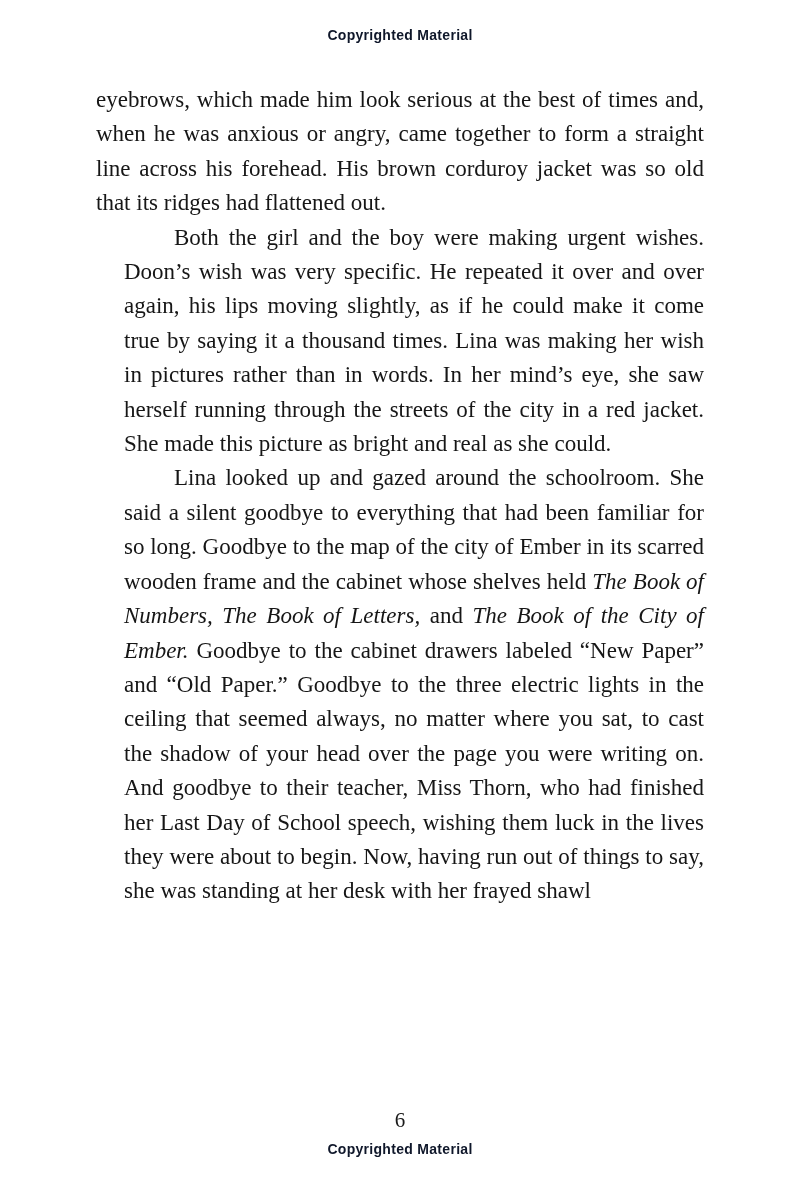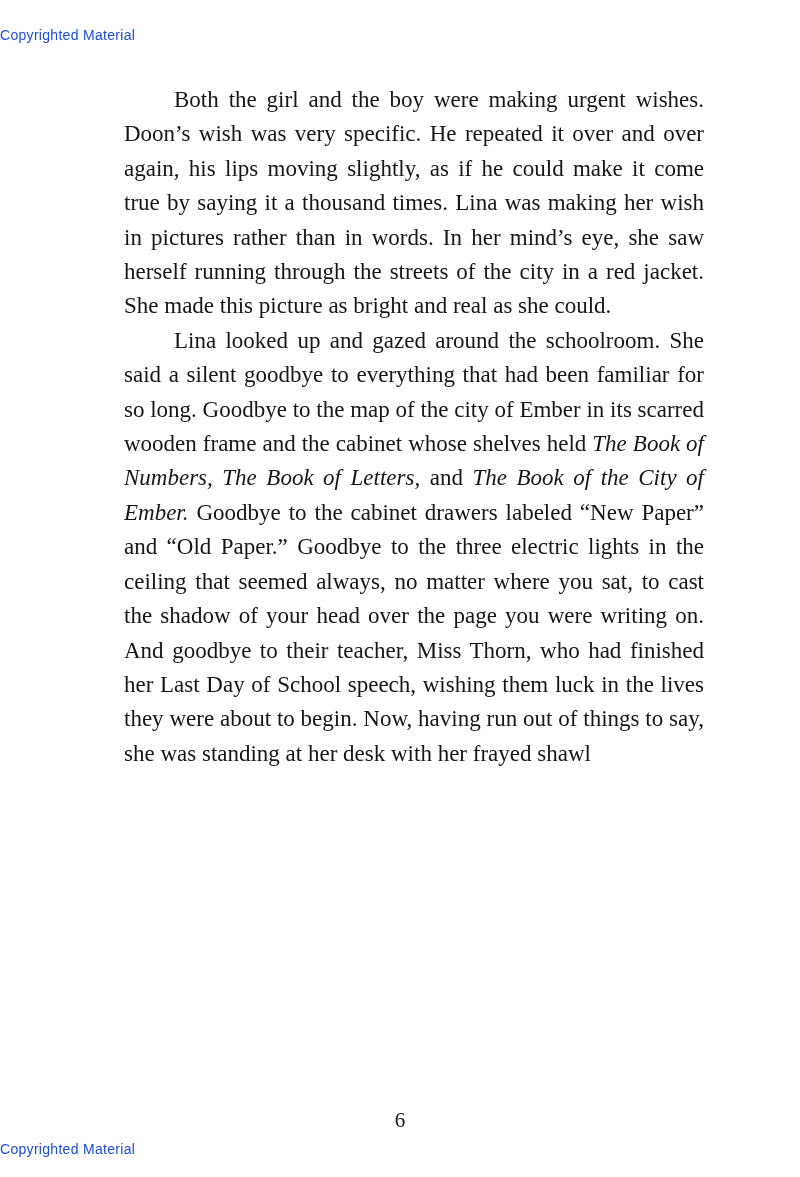--- a/index.html
+++ b/index.html
@@ -9,24 +9,26 @@
   body {
     width: 800px;
     height: 1177px;
     background: #ffffff;
     position: relative;
     overflow: hidden;
     font-family: "Liberation Serif", serif;
     color: #141414;
   }
   .copyright {
+    text-align: center;
     font-family: "Liberation Sans", sans-serif;
     font-size: 14px;
     letter-spacing: 0.3px;
-    color: #1d4ed8;
+    color: #0f172a;
+    font-weight: bold;
   }
   .copyright-top {
     padding-top: 27px;
   }
   .page-body {
     width: 608px;
     margin: 40px auto 0 auto;
     font-size: 23px;
     line-height: 34.4px;
     text-align: justify;
@@ -60,20 +62,21 @@
     bottom: 20px;
   }
 </style>
 </head>
 <body>
 
 <div class="copyright copyright-top">Copyrighted Material</div>
 
 <main class="page-body">
 
+  <p><span>eyebrows, which made him look serious at the best of times and, when he was anxious or angry, came together to form a straight line across his forehead. His brown corduroy jacket was so old that its ridges had flattened out.</span></p>
 
   <p class="indented"><span>Both the girl and the boy were making urgent wishes. Doon’s wish was very specific. He repeated it over and over again, his lips moving slightly, as if he could make it come true by saying it a thousand times. Lina was making her wish in pictures rather than in words. In her mind’s eye, she saw herself running through the streets of the city in a red jacket. She made this picture as bright and real as she could.</span></p>
 
   <p class="indented"><span>Lina looked up and gazed around the schoolroom. She said a silent goodbye to everything that had been familiar for so long. Goodbye to the map of the city of Ember in its scarred wooden frame and the cabinet whose shelves held </span><span class="italic">The Book of Numbers, The Book of Letters,</span><span> and </span><span class="italic">The Book of the City of Ember.</span><span> Goodbye to the cabinet drawers labeled “New Paper” and “Old Paper.” Goodbye to the three electric lights in the ceiling that seemed always, no matter where you sat, to cast the shadow of your head over the page you were writing on. And goodbye to their teacher, Miss Thorn, who had finished her Last Day of School speech, wishing them luck in the lives they were about to begin. Now, having run out of things to say, she was standing at her desk with her frayed shawl</span></p>
 
 </main>
 
 <div class="page-number">6</div>
 
 <div class="copyright copyright-bottom">Copyrighted Material</div>

